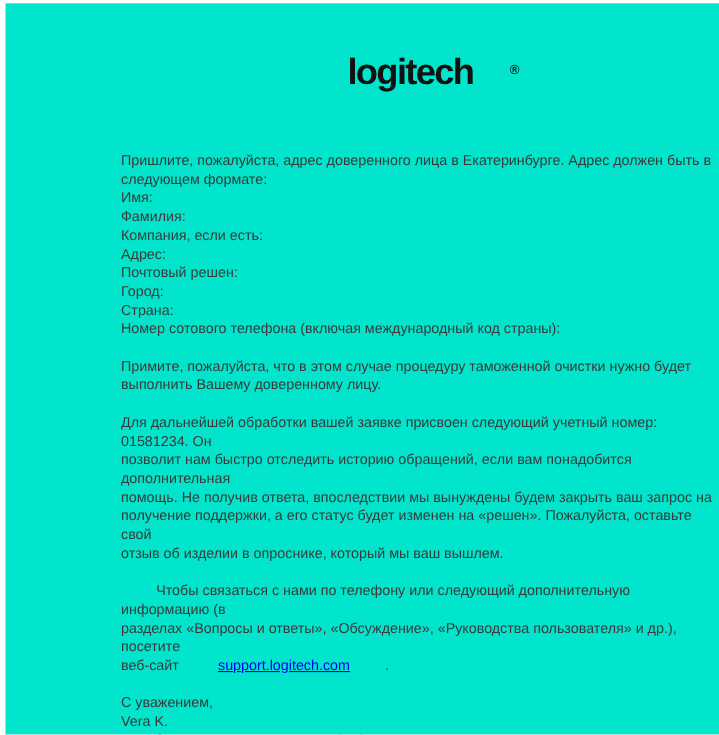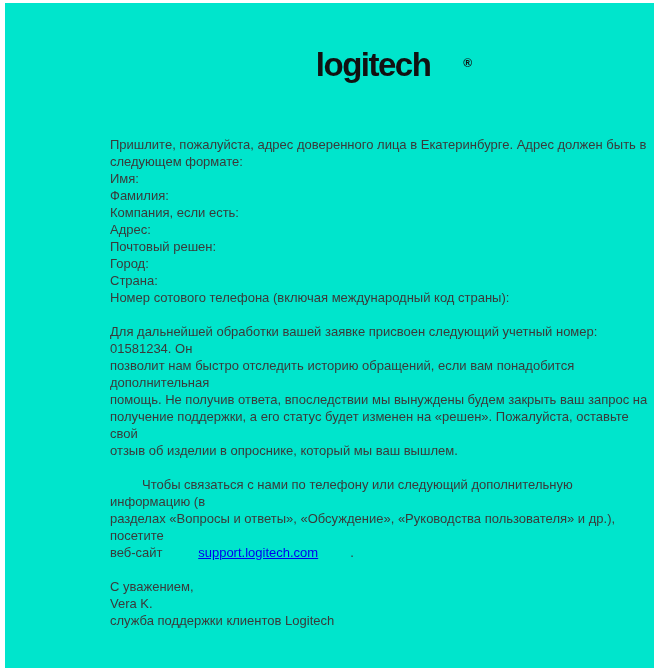--- a/index.html
+++ b/index.html
@@ -77,20 +77,22 @@
 следующем формате:
 Имя:
 Фамилия:
 Компания, если есть:
 Адрес:
 Почтовый решен:
 Город:
 Страна:
 Номер сотового телефона (включая международный код страны):</p>
 
+      <p>Примите, пожалуйста, что в этом случае процедуру таможенной очистки нужно будет
+выполнить Вашему доверенному лицу.</p>
 
 
       <p>Для дальнейшей обработки вашей заявке присвоен следующий учетный номер: 01581234. Он
 позволит нам быстро отследить историю обращений, если вам понадобится дополнительная
 помощь. Не получив ответа, впоследствии мы вынуждены будем закрыть ваш запрос на
 получение поддержки, а его статус будет изменен на «решен». Пожалуйста, оставьте свой
 отзыв об изделии в опроснике, который мы ваш вышлем.</p>
 
       <p><span>Чтобы связаться с нами по телефону или следующий дополнительную информацию (в
 разделах «Вопросы и ответы», «Обсуждение», «Руководства пользователя» и др.), посетите

